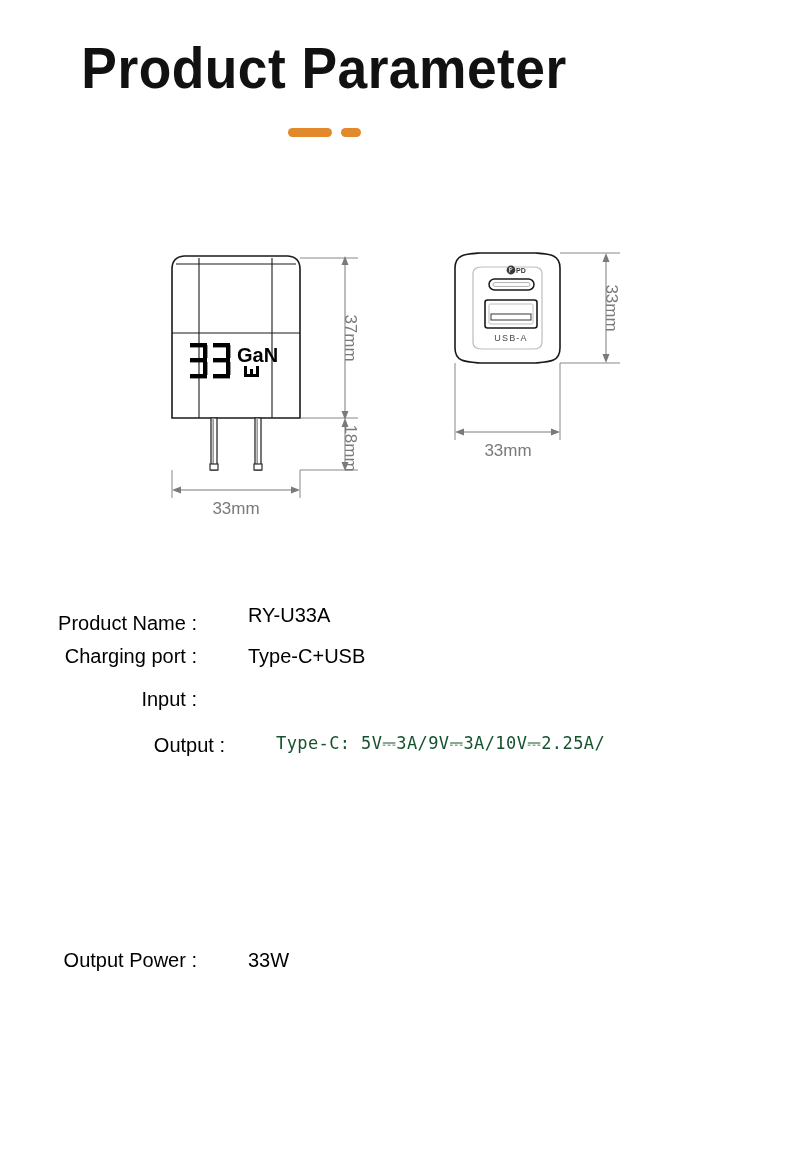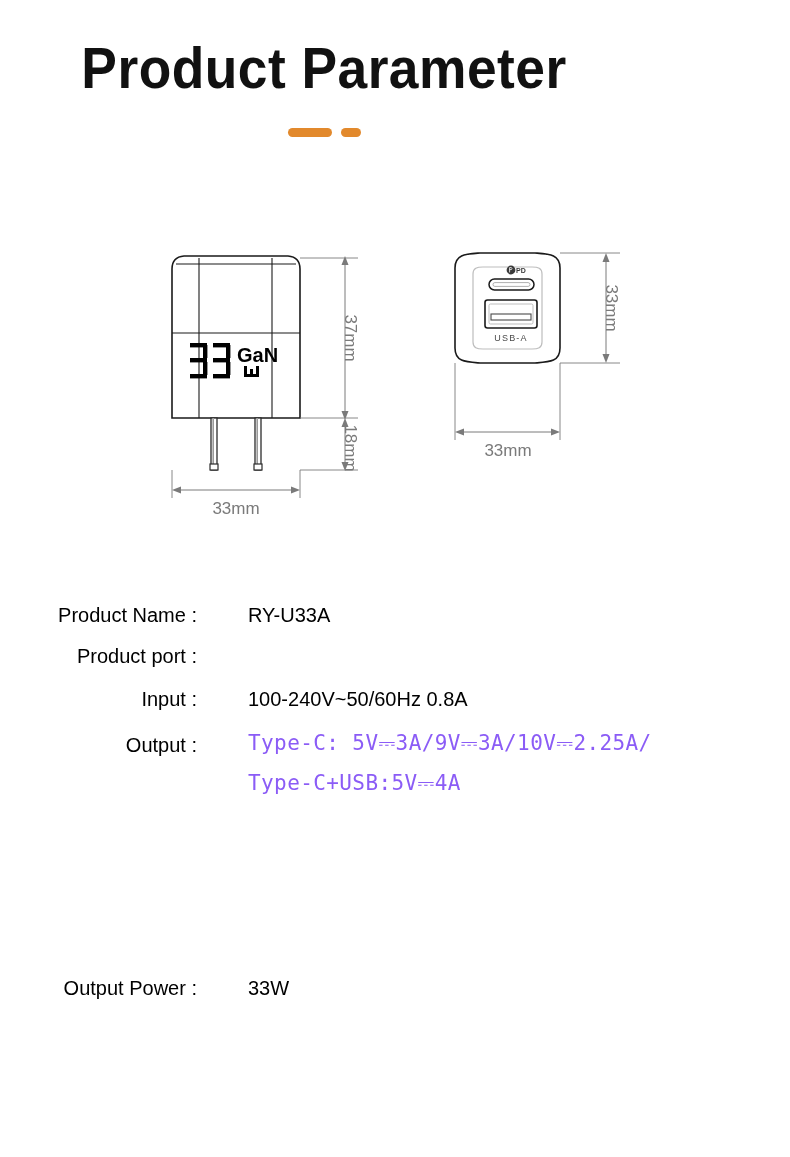--- a/index.html
+++ b/index.html
@@ -90,41 +90,41 @@
     padding-left: 51px;
     font-family: "Liberation Sans", sans-serif;
     font-size: 20px;
     color: #000;
     white-space: nowrap;
   }
   .row-name   { height: 41px; }
   .row-port   { height: 41px; }
   .row-input  { height: 45px; }
   .row-output { min-height: 220px; }
-  .row-power  { height: 40px; margin-top: 28px; }
-
-  .row-name .spec-label   { line-height: 38px; }
+  .row-power  { height: 40px; }
+
+  .row-name .spec-label   { line-height: 38px; margin-top: 8px; }
   .row-name .spec-value   { line-height: 38px; }
   .row-port .spec-label   { line-height: 38px; }
   .row-port .spec-value   { line-height: 38px; }
   .row-input .spec-label  { line-height: 42px; text-align: right; }
   .row-input .spec-value  { line-height: 42px; }
-  .row-output .spec-label { line-height: 44px; }
+  .row-output .spec-label { line-height: 44px; margin-left: 28px; }
   .row-power .spec-label  { line-height: 34px; }
   .row-power .spec-value  { line-height: 34px; }
 
   .output-lines {
     padding-left: 51px;
   }
   .out-line {
     font-family: "DejaVu Sans Mono", "Liberation Mono", monospace;
-    font-size: 21px;
+    font-size: 17px;
     letter-spacing: 0.4px;
     line-height: 40px;
-    color: #8b5cf6;
+    color: #14532d;
     white-space: nowrap;
   }
 </style>
 </head>
 <body>
 
 <div class="header">
   <div class="page-title">Product Parameter</div>
   <div class="divider-dashes">
     <span class="dash-long"></span>
@@ -272,33 +272,32 @@
 </div>
 
 <div class="spec-table">
 
   <div class="spec-row row-name">
     <div class="spec-label">Product Name :</div>
     <div class="spec-value">RY-U33A</div>
   </div>
 
   <div class="spec-row row-port">
-    <div class="spec-label">Product port :</div>
+    <div class="spec-label">Charging port :</div>
+    <div class="spec-value">Type-C+USB</div>
   </div>
 
   <div class="spec-row row-input">
     <div class="spec-label">Input :</div>
-    <div class="spec-value">100-240V~50/60Hz 0.8A</div>
   </div>
 
   <div class="spec-row row-output">
     <div class="spec-label">Output :</div>
     <div class="output-lines">
       <div class="out-line">Type-C: 5V⎓3A/9V⎓3A/10V⎓2.25A/</div>
-      <div class="out-line">Type-C+USB:5V⎓4A</div>
     </div>
   </div>
 
   <div class="spec-row row-power">
     <div class="spec-label">Output Power :</div>
     <div class="spec-value">33W</div>
   </div>
 
 </div>
 

